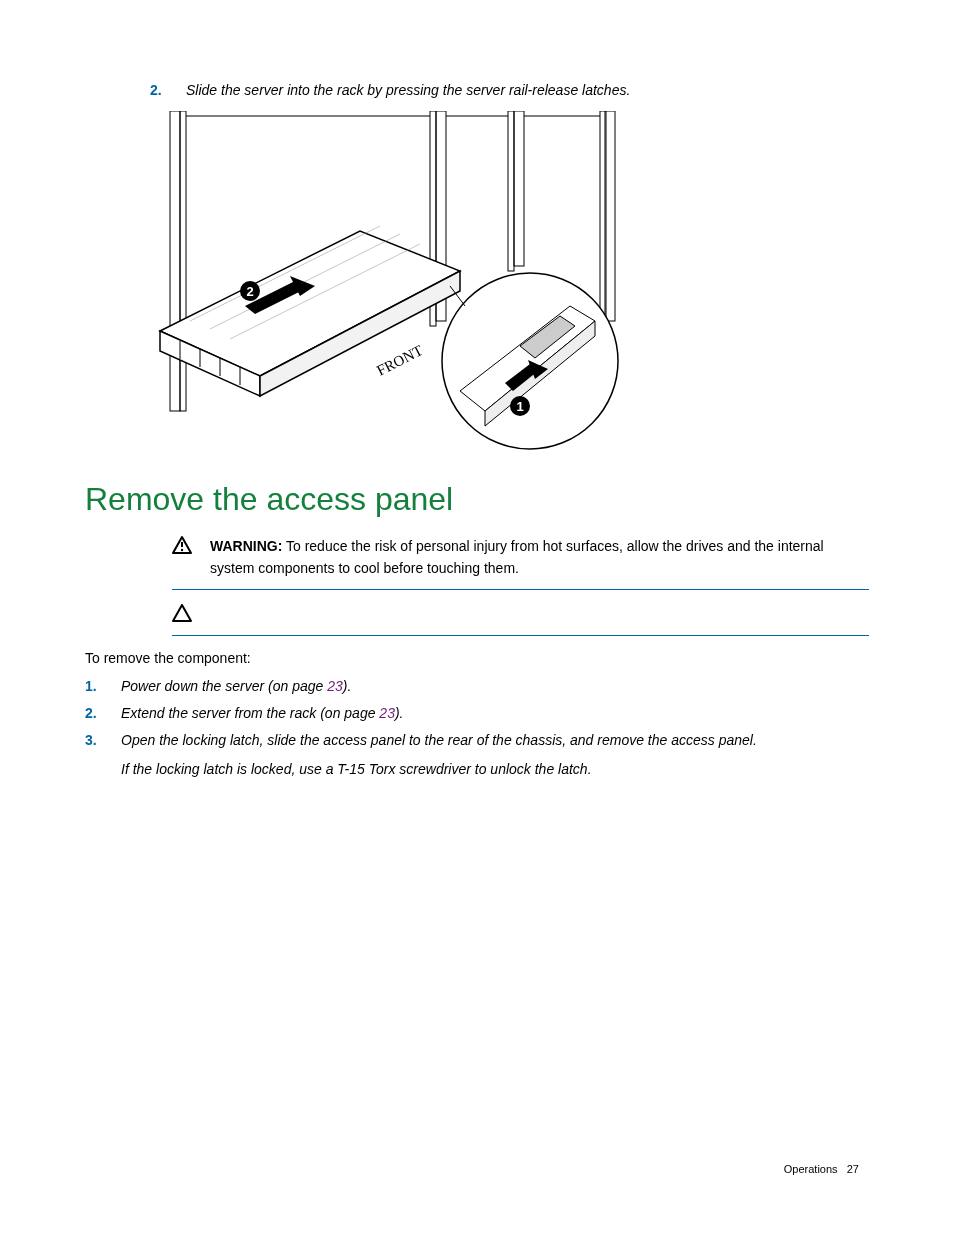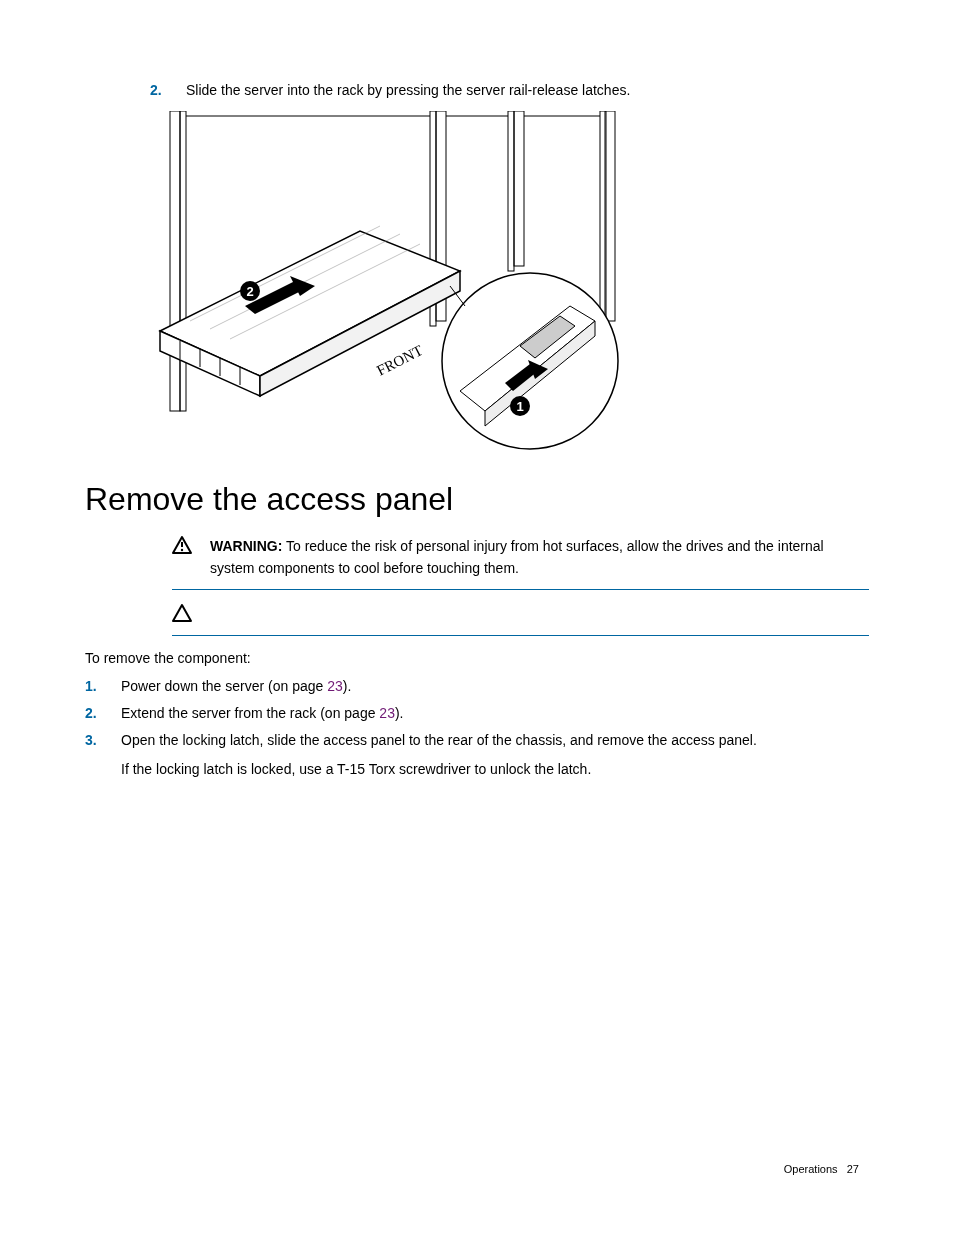--- a/index.html
+++ b/index.html
@@ -9,30 +9,30 @@
       color: #000;
       background: #fff;
       width: 954px;
       height: 1235px;
       position: relative;
       padding: 80px 85px 40px 85px;
     }
     .content { margin-left: 65px; }
     .ol-item { display: flex; margin-bottom: 6px; line-height: 1.5; }
     .ol-num { color: #0066a1; font-weight: bold; min-width: 36px; }
-    .ol-text { flex: 1; }
+    .ol-text { flex: 1; font-style: italic; }
     .figure-block {
       margin: 10px 0 30px 0;
       height: 340px;
       position: relative;
     }
     .figure-svg { width: 500px; height: 340px; }
     .heading {
       font-size: 32px;
-      color: #000000;
+      color: #15803d;
       font-weight: normal;
       margin: 20px 0 14px -65px;
       font-family: Arial, Helvetica, sans-serif;
     }
     .admonition {
       display: flex;
       border-bottom: 1px solid #0066a1;
       padding: 4px 0 10px 0;
       margin-bottom: 10px;
       margin-left: 22px;

